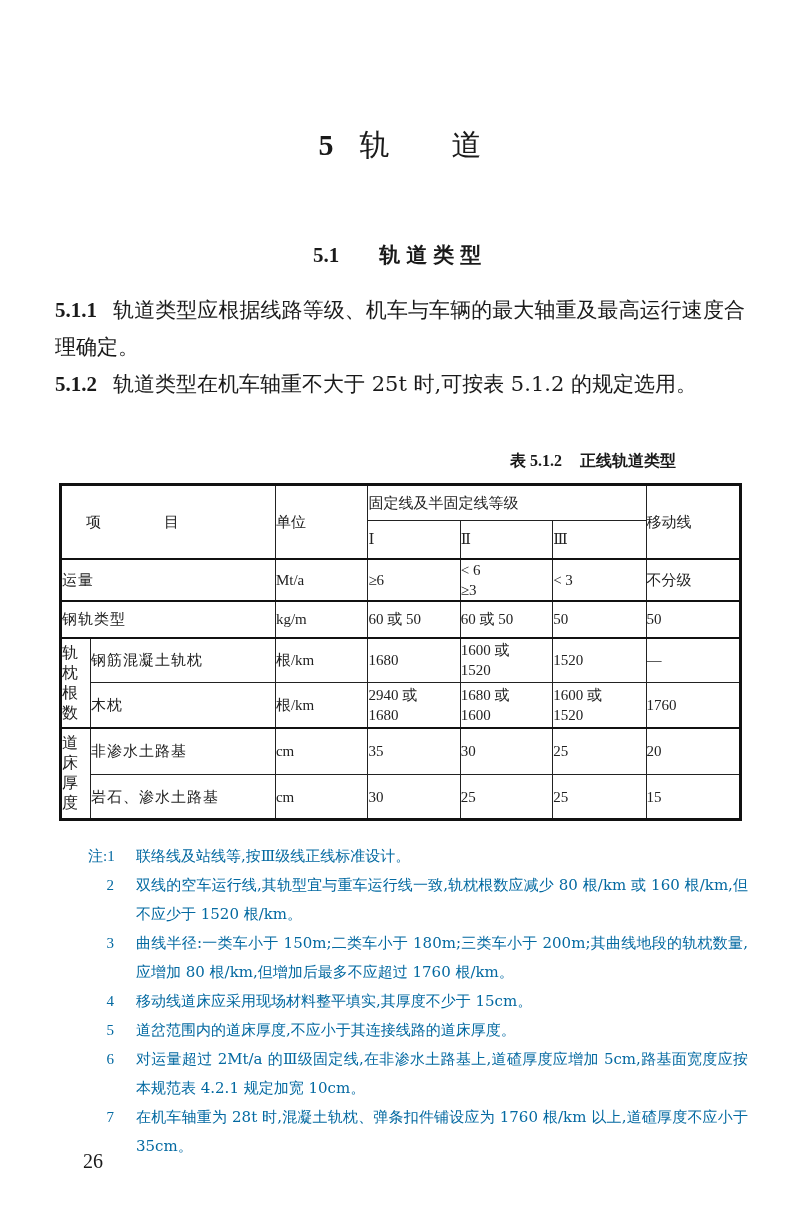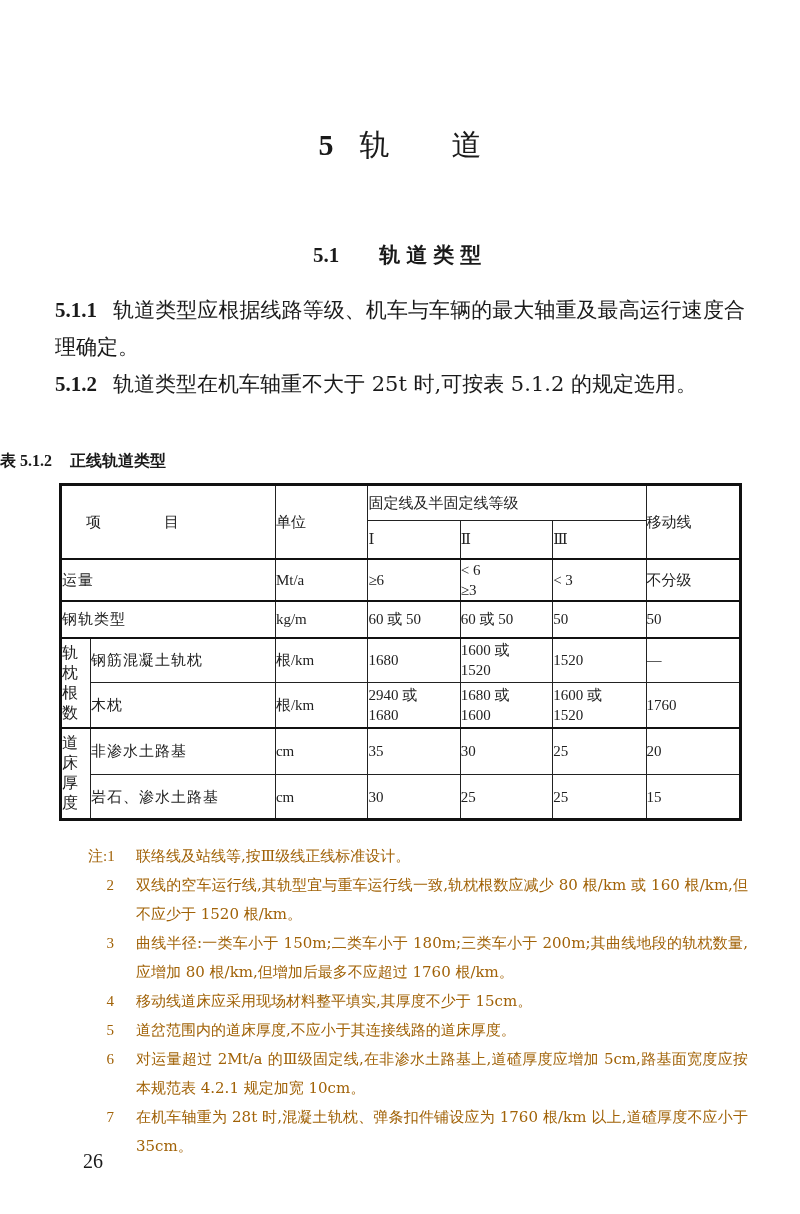--- a/index.html
+++ b/index.html
@@ -60,21 +60,21 @@
       margin-right: 16px;
     }
     .p1 { top: 292px; }
     .p2 { top: 366px; }
 
     .table-caption {
       position: absolute;
       top: 450px;
       left: 0;
       width: 676px;
-      text-align: left;
+      text-align: right;
       font-size: 16px;
       font-weight: bold;
       line-height: 22px;
     }
     .table-caption .num {
       font-family: "Liberation Serif", serif;
       margin-right: 18px;
     }
 
     table.spec {
@@ -105,21 +105,21 @@
     .col-item { letter-spacing: 1px; }
     .sp-wide { letter-spacing: 24px; padding-left: 24px !important; }
 
     .notes {
       position: absolute;
       top: 842px;
       left: 88px;
       width: 660px;
       font-size: 15px;
       line-height: 29px;
-      color: #a16207;
+      color: #0369a1;
     }
     .note {
       display: flex;
       align-items: flex-start;
     }
     .note .idx {
       width: 48px;
       flex: none;
       text-align: right;
       padding-right: 22px;

